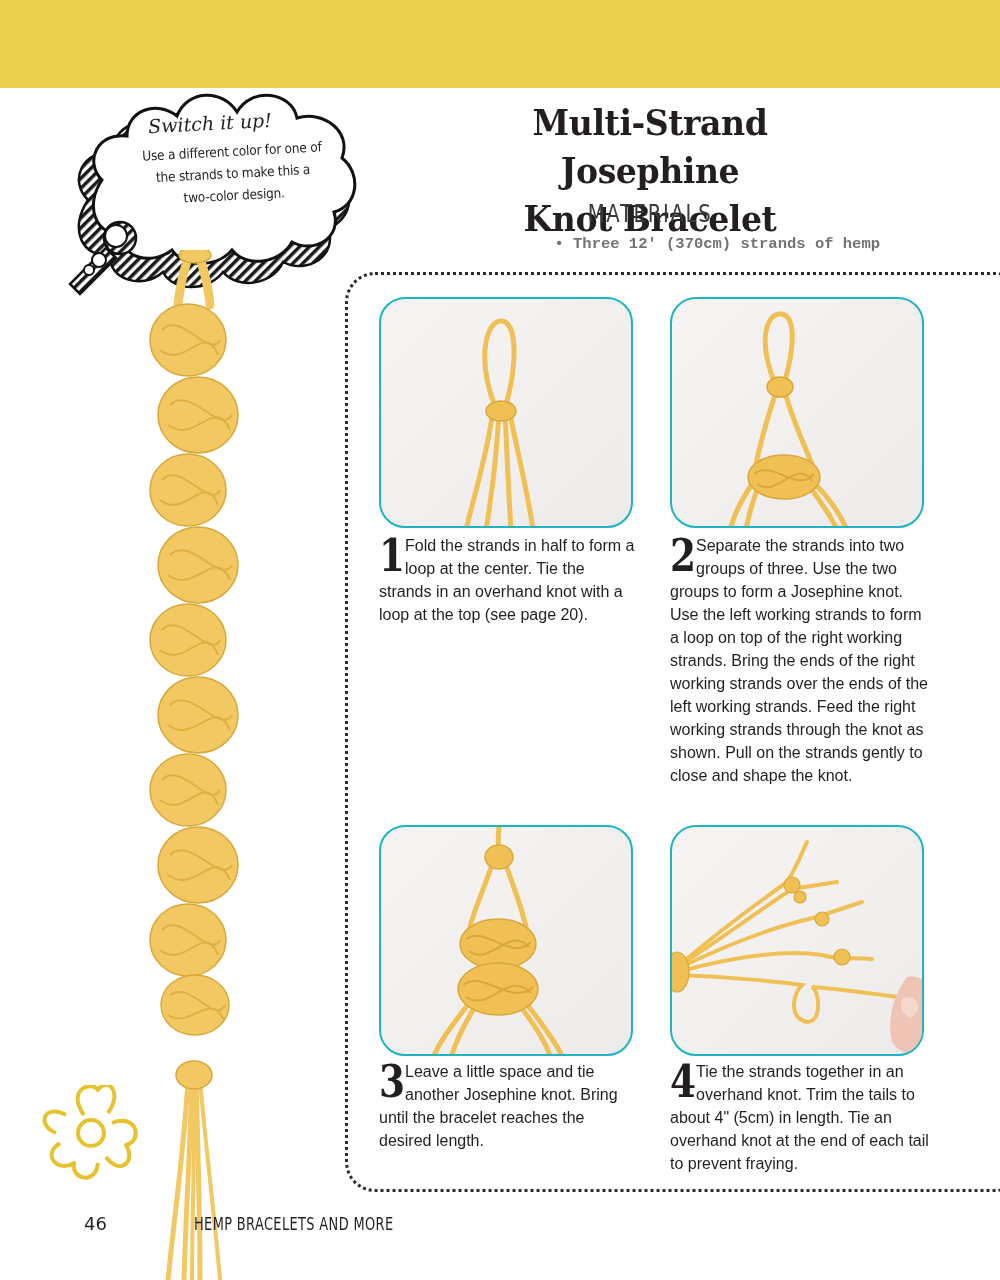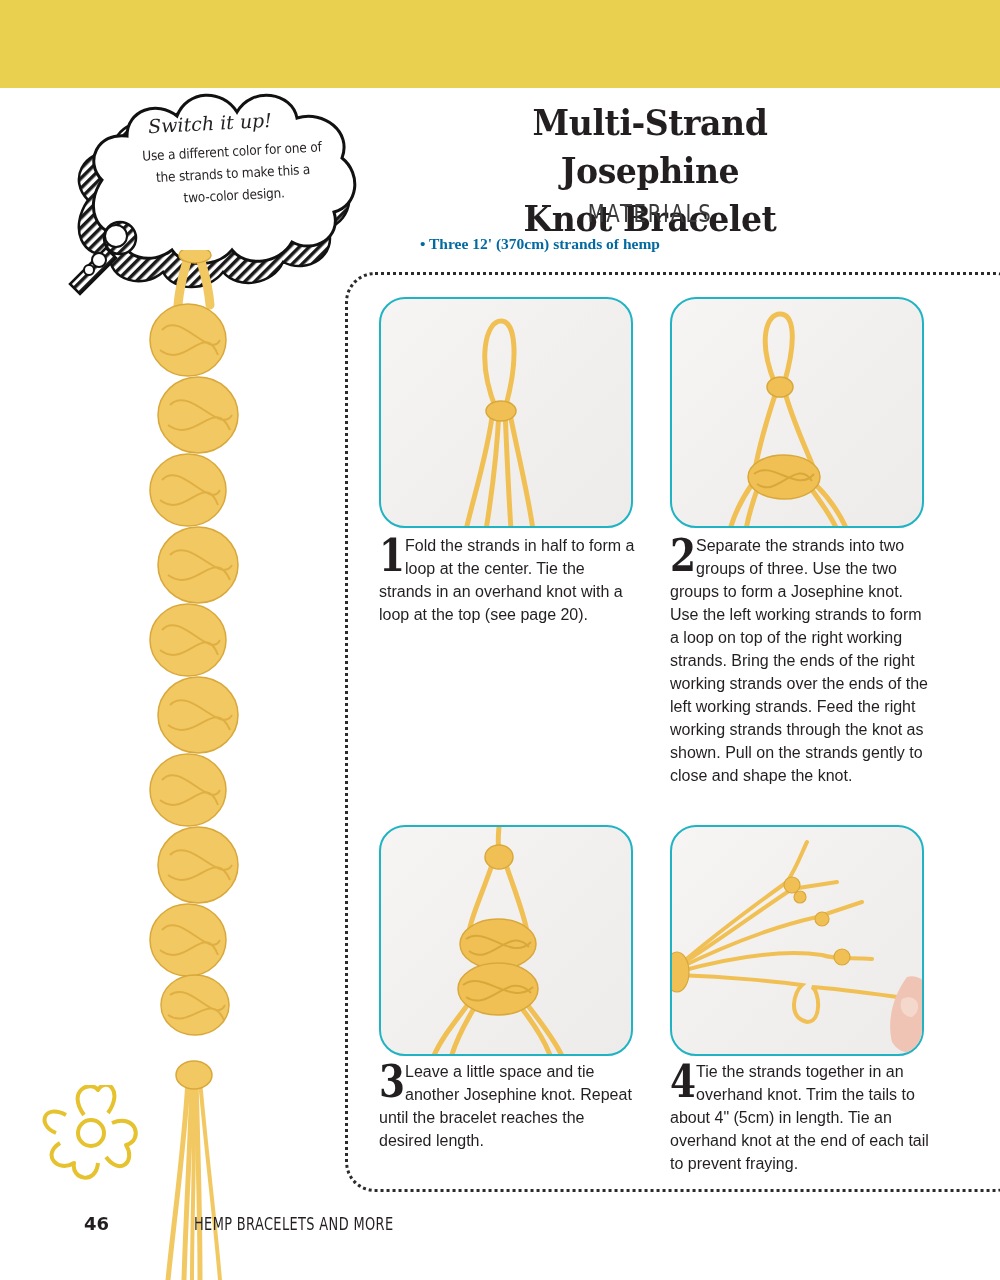--- a/index.html
+++ b/index.html
@@ -22,37 +22,37 @@
 
     
     .flower { position: absolute; left: 36px; top: 1085px; }
 
     
     .title { position: absolute; left: 420px; top: 98px; width: 460px; text-align: center;
       font-family: "DejaVu Serif", serif; font-weight: bold; font-size: 36px; line-height: 48px;
       color: #231f20; letter-spacing: -0.5px; transform: scaleX(0.92); }
     .materials-heading { position: absolute; left: 420px; top: 200px; width: 460px; text-align: center;
       font-family: "DejaVu Sans", sans-serif; font-size: 24px; color: #3a3a3a; letter-spacing: 2px; transform: scaleX(0.82); }
-    .materials-item { position: absolute; left: 420px; top: 235px; width: 460px; text-align: left;
-      font-family: Liberation Serif, serif; font-weight: bold; font-size: 15.5px; color: #0369a1; }
+    .materials-item { position: absolute; left: 420px; top: 235px; width: 460px; text-align: right;
+      font-family: Liberation Mono, monospace; font-weight: bold; font-size: 15.5px; color: #737373; }
 
     
     .steps-panel { position: absolute; left: 345px; top: 272px; width: 680px; height: 920px;
       border: 3px dotted #2b2b2b; border-radius: 30px; border-right: none; }
 
     .photo { position: absolute; width: 254px; height: 231px; border: 2px solid #1fb3c4; border-radius: 26px;
       background: linear-gradient(135deg, #f7f5f4 0%, #f1efee 60%, #eeeceb 100%); overflow: hidden; }
     .photo svg { position: absolute; left: 0; top: 0; }
 
     .step-text { position: absolute; width: 262px; font-family: "Liberation Sans", sans-serif; font-size: 16px; line-height: 23px; color: #231f20; }
     .step-num { float: left; font-family: "DejaVu Serif", serif; font-weight: bold; font-size: 44px; line-height: 40px;
       margin-right: 6px; margin-top: 2px; color: #231f20; transform: scaleX(0.85); transform-origin: left; width: 20px; }
 
     
-    .page-number { position: absolute; left: 84px; top: 1213px; font-family: "DejaVu Sans", sans-serif; font-weight: bold; font-size: 18px; color: #231f20; }
+    .page-number { position: absolute; left: 84px; top: 1213px; font-family: "DejaVu Sans", sans-serif; font-weight: normal; font-size: 18px; color: #231f20; }
     .running-head { position: absolute; left: 194px; top: 1213px; font-family: "DejaVu Sans", sans-serif; font-size: 18px; color: #231f20;
       letter-spacing: 0.5px; transform: scaleX(0.72); transform-origin: left; }
   </style>
 </head>
 <body>
 
 <div class="top-bar"></div>
 
 <div class="bubble">
   <svg width="300" height="230" viewBox="0 0 300 230">
@@ -195,21 +195,21 @@
     </g>
     <ellipse cx="118" cy="30" rx="14" ry="12" fill="#f0c055" stroke="#d9a83a" stroke-width="1.5"></ellipse>
     <ellipse cx="117" cy="117" rx="38" ry="25" fill="#f0c055" stroke="#d9a83a" stroke-width="1.5"></ellipse>
     <ellipse cx="117" cy="162" rx="40" ry="26" fill="#f0c055" stroke="#d9a83a" stroke-width="1.5"></ellipse>
     <path d="M85,112 C105,98 130,135 150,115 M88,124 C110,140 128,98 148,120" fill="none" stroke="#d9a83a" stroke-width="2"></path>
     <path d="M82,158 C102,142 130,180 152,160 M85,170 C108,186 128,142 150,166" fill="none" stroke="#d9a83a" stroke-width="2"></path>
   </svg>
 </div>
 <div class="step-text" style="left:379px; top:1060px;">
   <span class="step-num">3</span>
-  <span>Leave a little space and tie another Josephine knot. Repeat until the bracelet reaches the desired length.</span>
+  <span>Leave a little space and tie another Josephine knot. Bring until the bracelet reaches the desired length.</span>
 </div>
 
 <div class="photo" style="left:670px; top:825px;">
   <svg width="254" height="231" viewBox="0 0 254 231">
     <g fill="none" stroke="#f0c055" stroke-width="4" stroke-linecap="round">
       <path d="M5,140 C40,110 80,80 115,55 C125,40 130,25 135,15"></path>
       <path d="M5,140 C45,115 85,85 120,62 L165,55"></path>
       <path d="M5,142 C50,120 100,100 145,90 L190,75"></path>
       <path d="M5,145 C60,130 110,122 150,128 C165,133 180,130 200,132"></path>
       <path d="M5,148 C60,150 110,155 130,158 C122,165 115,190 135,195 C150,195 148,165 140,160 C170,162 210,168 240,172"></path>

